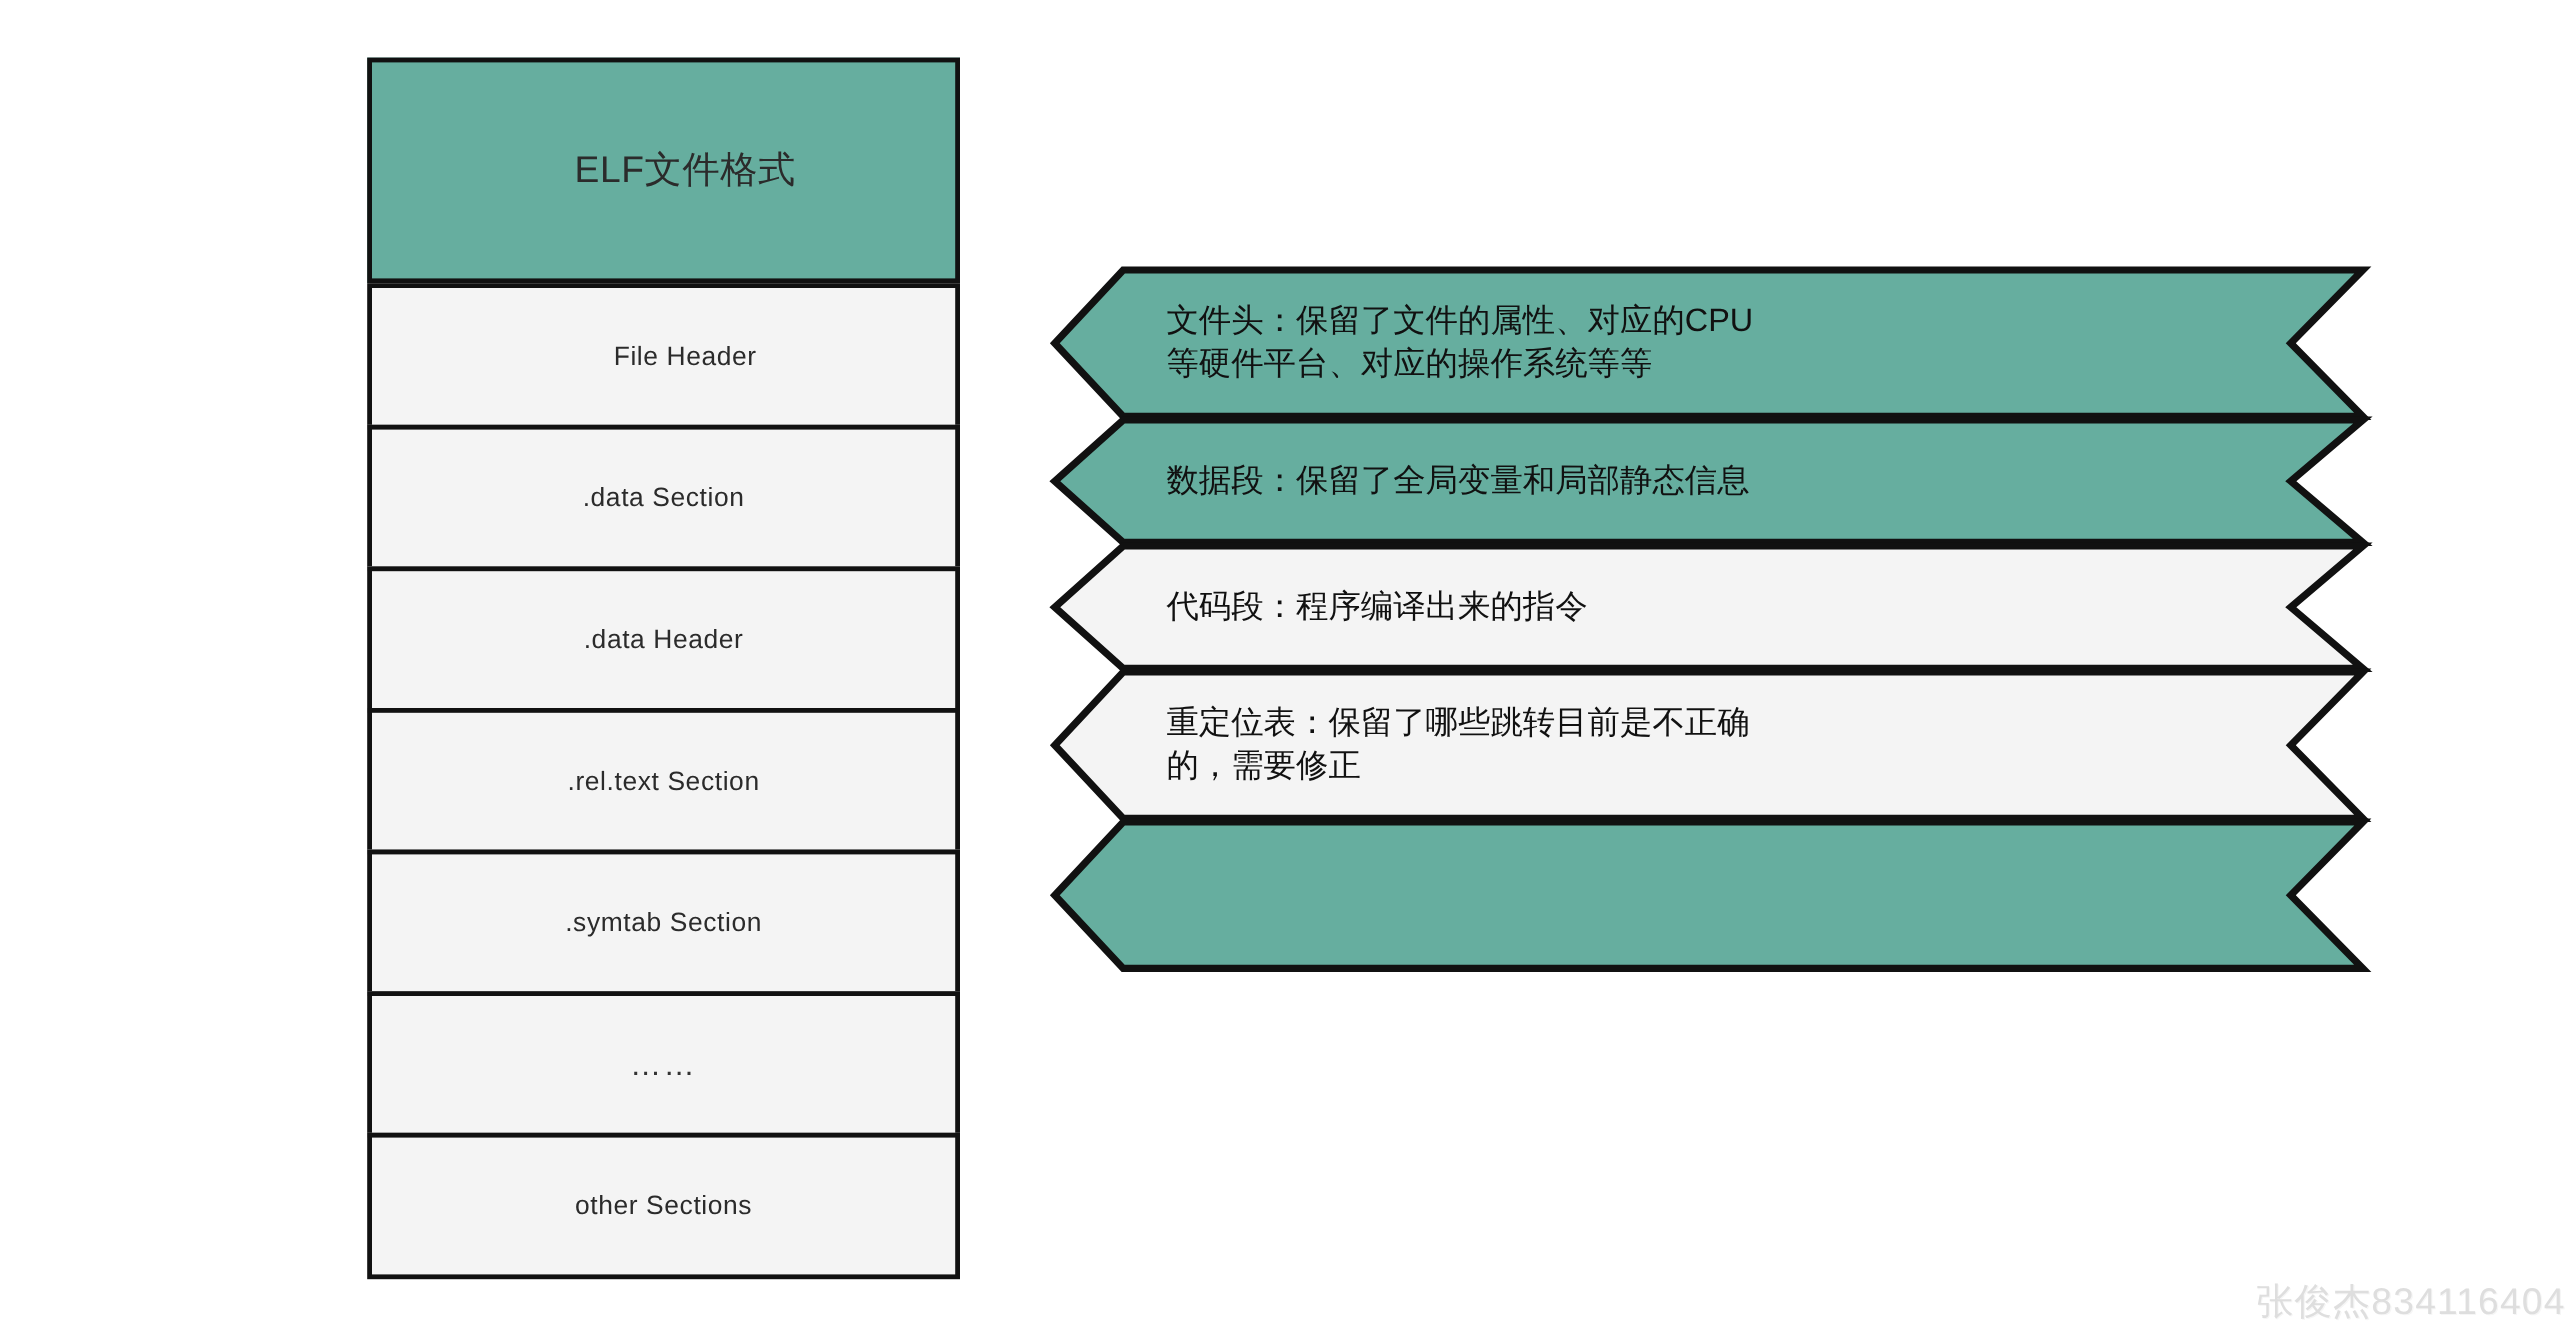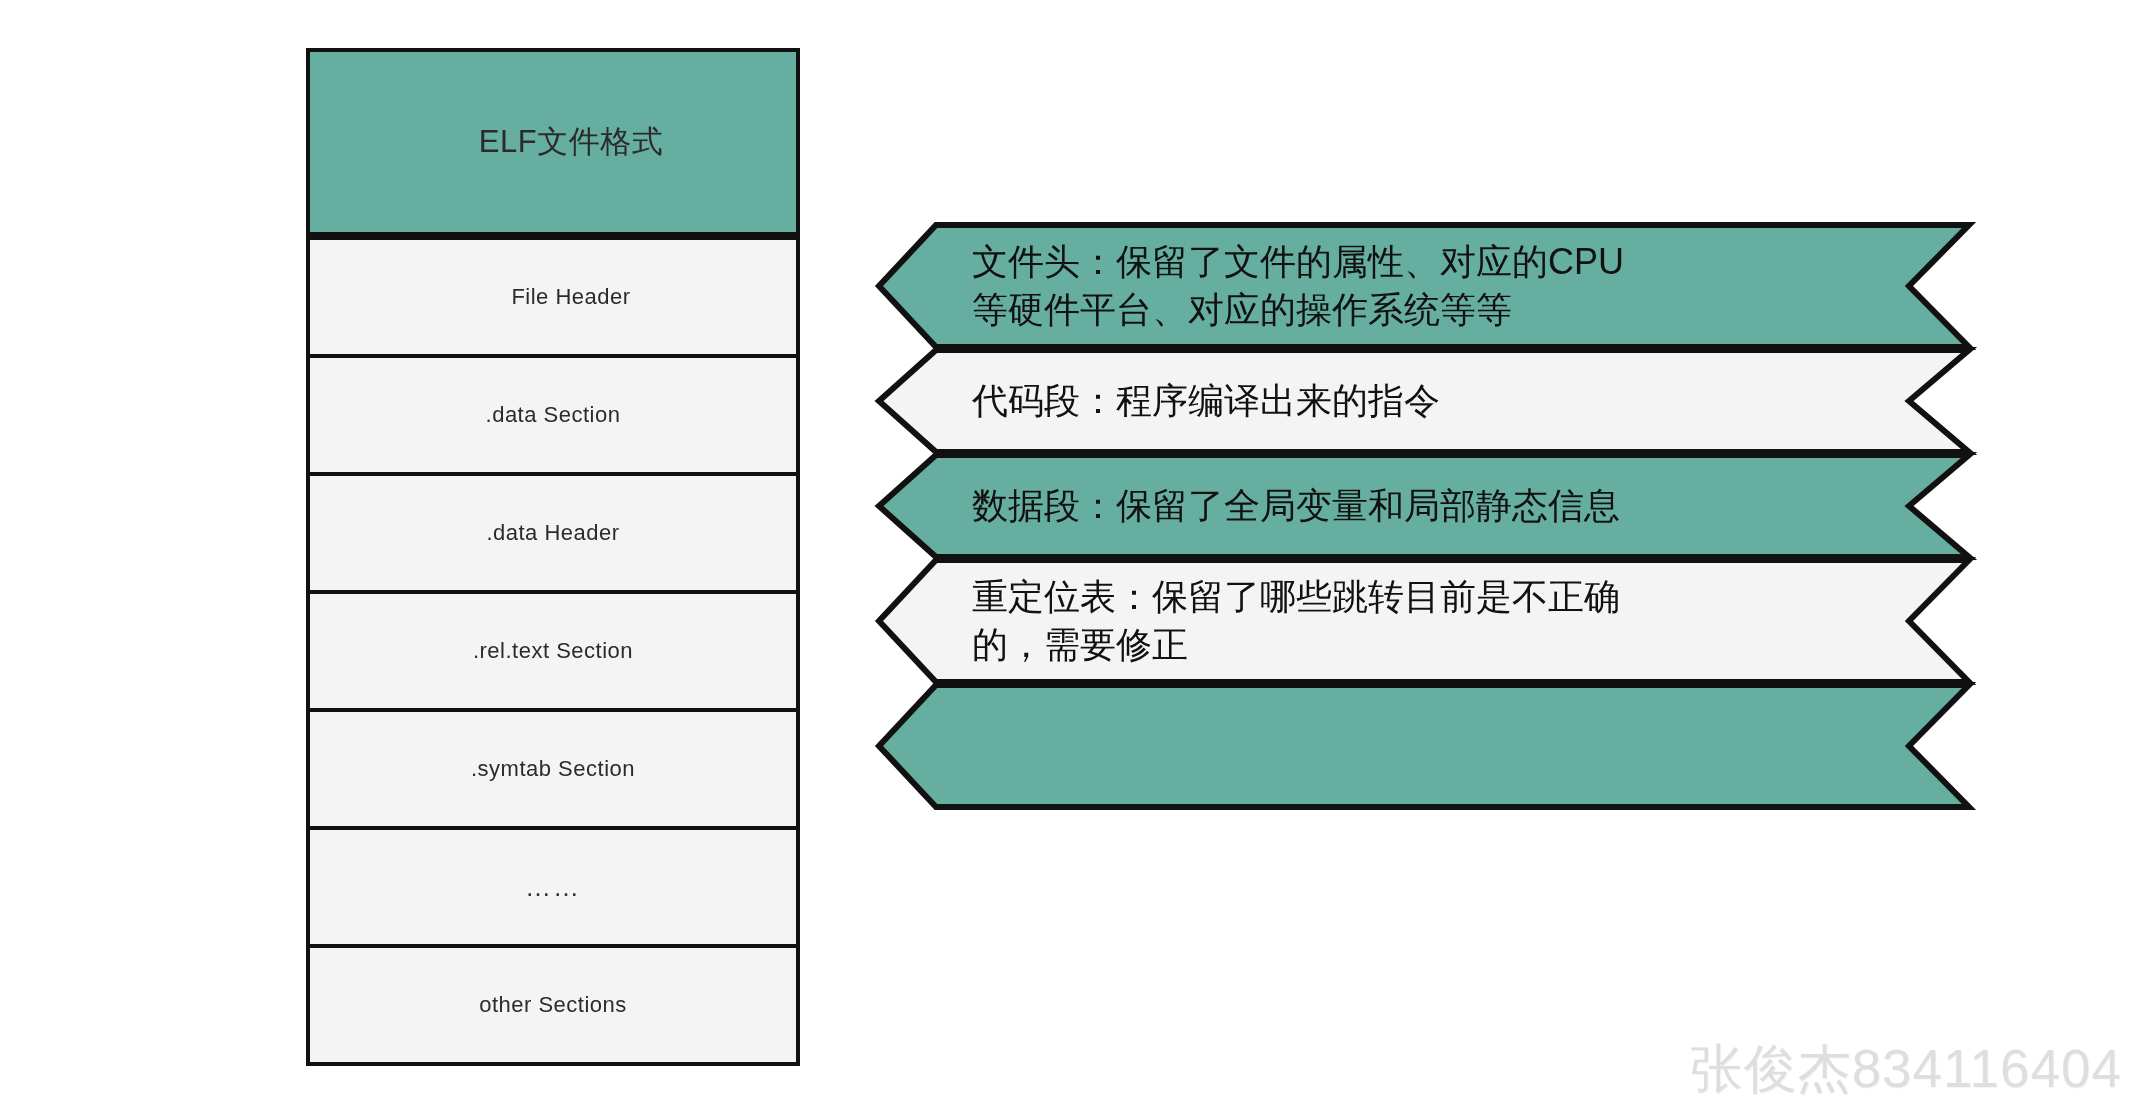--- a/index.html
+++ b/index.html
@@ -77,32 +77,32 @@
   .ribbon .label {
     position: absolute;
     left: 96px;
     right: 104px;
     top: 0;
     bottom: 0;
     display: flex;
     flex-direction: column;
     justify-content: center;
     color: #111111;
-    font-size: 36px;
+    font-size: 27px;
     line-height: 1.32;
     font-family: "Liberation Sans", "DejaVu Sans", sans-serif;
     white-space: pre-line;
   }
 
   
   .watermark {
     position: absolute;
-    right: 20px;
+    right: 4px;
     bottom: 10px;
-    font-size: 53px;
+    font-size: 31px;
     color: #dedede;
     text-shadow: 1px 1px 0 #f6f6f6;
     letter-spacing: 1px;
     white-space: nowrap;
   }
 </style>
 </head>
 <body>
 
 <div id="canvas">
@@ -115,29 +115,29 @@
   <div class="ribbon-stack" id="ribbon-stack">
       <div class="ribbon" style="height: 128px;">
         <svg viewBox="0 0 1096 128" preserveAspectRatio="none">
           <polygon points="60,3 1093,3 1033,64 1093,125 60,125 3,64" fill="#66ae9f" stroke="#111111" stroke-width="6" stroke-linejoin="miter"></polygon>
         </svg>
         <div class="label">文件头：保留了文件的属性、对应的CPU
 等硬件平台、对应的操作系统等等</div>
       </div>
       <div class="ribbon" style="height: 108px;">
         <svg viewBox="0 0 1096 108" preserveAspectRatio="none">
+          <polygon points="60,3 1093,3 1033,54 1093,105 60,105 3,54" fill="#66ae9f" stroke="#111111" stroke-width="6" stroke-linejoin="miter"></polygon>
+        </svg>
+        <div class="label">数据段：保留了全局变量和局部静态信息</div>
+      </div>
+      <div class="ribbon" style="height: 108px;">
+        <svg viewBox="0 0 1096 108" preserveAspectRatio="none">
           <polygon points="60,3 1093,3 1033,54 1093,105 60,105 3,54" fill="#f4f4f4" stroke="#111111" stroke-width="6" stroke-linejoin="miter"></polygon>
         </svg>
         <div class="label">代码段：程序编译出来的指令</div>
-      </div>
-      <div class="ribbon" style="height: 108px;">
-        <svg viewBox="0 0 1096 108" preserveAspectRatio="none">
-          <polygon points="60,3 1093,3 1033,54 1093,105 60,105 3,54" fill="#66ae9f" stroke="#111111" stroke-width="6" stroke-linejoin="miter"></polygon>
-        </svg>
-        <div class="label">数据段：保留了全局变量和局部静态信息</div>
       </div>
       <div class="ribbon" style="height: 128px;">
         <svg viewBox="0 0 1096 128" preserveAspectRatio="none">
           <polygon points="60,3 1093,3 1033,64 1093,125 60,125 3,64" fill="#f4f4f4" stroke="#111111" stroke-width="6" stroke-linejoin="miter"></polygon>
         </svg>
         <div class="label">重定位表：保留了哪些跳转目前是不正确
 的，需要修正</div>
       </div>
       <div class="ribbon" style="height: 128px;">
         <svg viewBox="0 0 1096 128" preserveAspectRatio="none">

